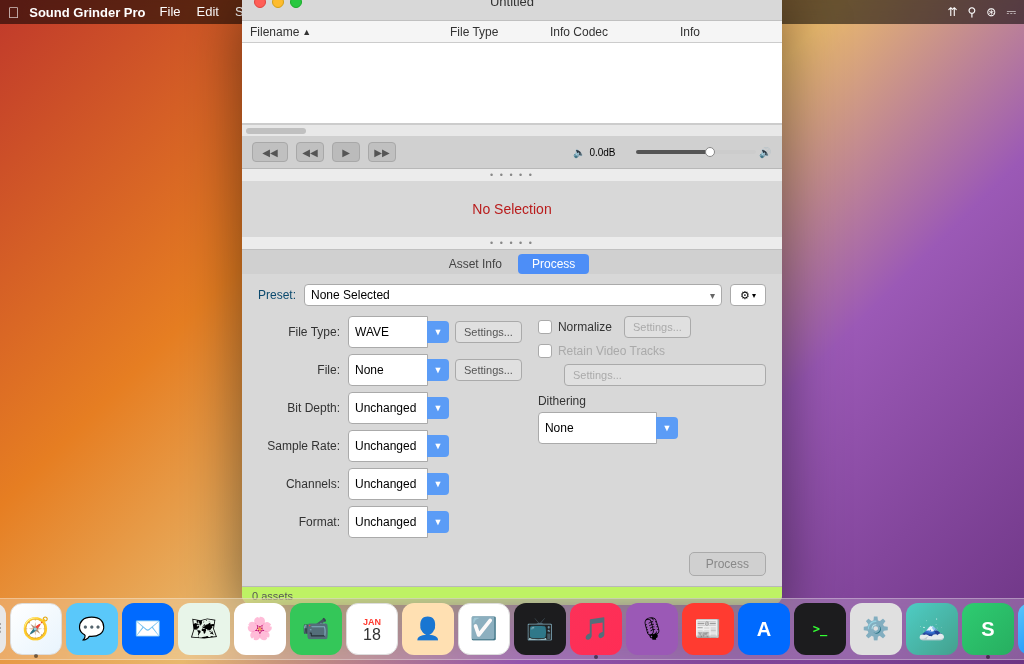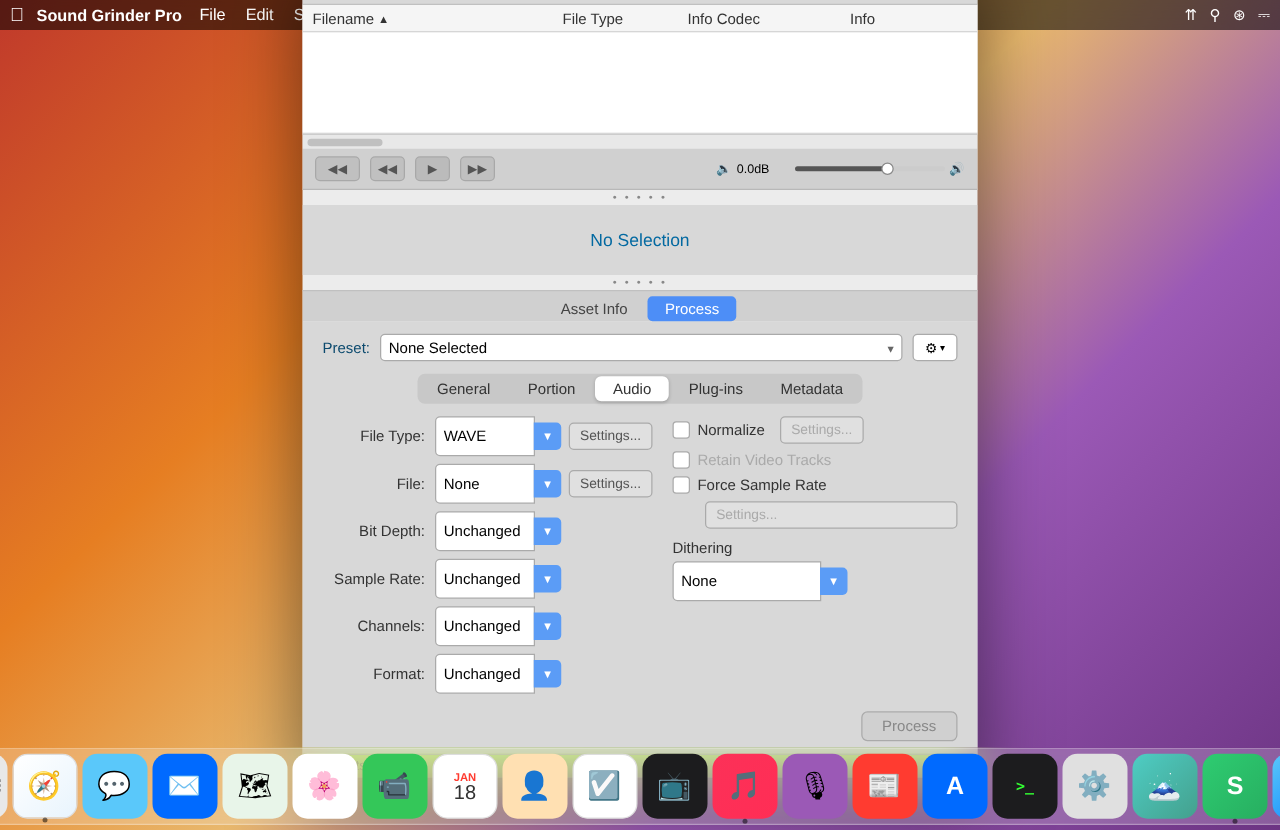--- a/index.html
+++ b/index.html
@@ -191,21 +191,21 @@
       border-radius: 50%;
       top: -3px;
       left: 58%;
     }
 
     
     .no-selection-area {
       background: #d8d8d8;
       text-align: center;
       padding: 20px 16px;
-      color: #0369a1;
+      color: #b91c1c;
       font-size: 14px;
       font-weight: 500;
     }
 
     
     .asset-process-tabs {
       background: #d0d0d0;
       display: flex;
       padding: 4px 8px 0 8px;
       gap: 2px;
@@ -571,27 +571,20 @@
         <div class="preset-select">
           <span>None Selected</span>
           <span class="chevron-down"></span>
         </div>
         <div class="preset-settings-btn">
           <span>⚙</span>
           <span style="font-size:8px;">▾</span>
         </div>
       </div>
 
-      <div class="category-tabs">
-        <div class="cat-tab">General</div>
-        <div class="cat-tab">Portion</div>
-        <div class="cat-tab active">Audio</div>
-        <div class="cat-tab">Plug-ins</div>
-        <div class="cat-tab">Metadata</div>
-      </div>
 
       <div class="audio-settings">
 
         <div class="audio-left">
 
           <div class="setting-row">
             <span class="setting-label">File Type:</span>
             <div class="select-with-btn">
               <div class="select-text-part">
                 <span>WAVE</span>
@@ -665,24 +658,20 @@
             <div class="settings-small-btn disabled">
               <span>Settings...</span>
             </div>
           </div>
 
           <div class="checkbox-row">
             <div class="checkbox-item"></div>
             <span class="checkbox-label disabled">Retain Video Tracks</span>
           </div>
 
-          <div class="checkbox-row">
-            <div class="checkbox-item"></div>
-            <span class="checkbox-label">Force Sample Rate</span>
-          </div>
           <div style="padding-left: 20px; margin-bottom: 8px;">
             <div class="settings-small-btn disabled">
               <span>Settings...</span>
             </div>
           </div>
 
           <div class="dithering-section">
             <div class="dithering-label">Dithering</div>
             <div class="select-with-btn" style="max-width: 140px;">
               <div class="select-text-part" style="min-width:100px;">

